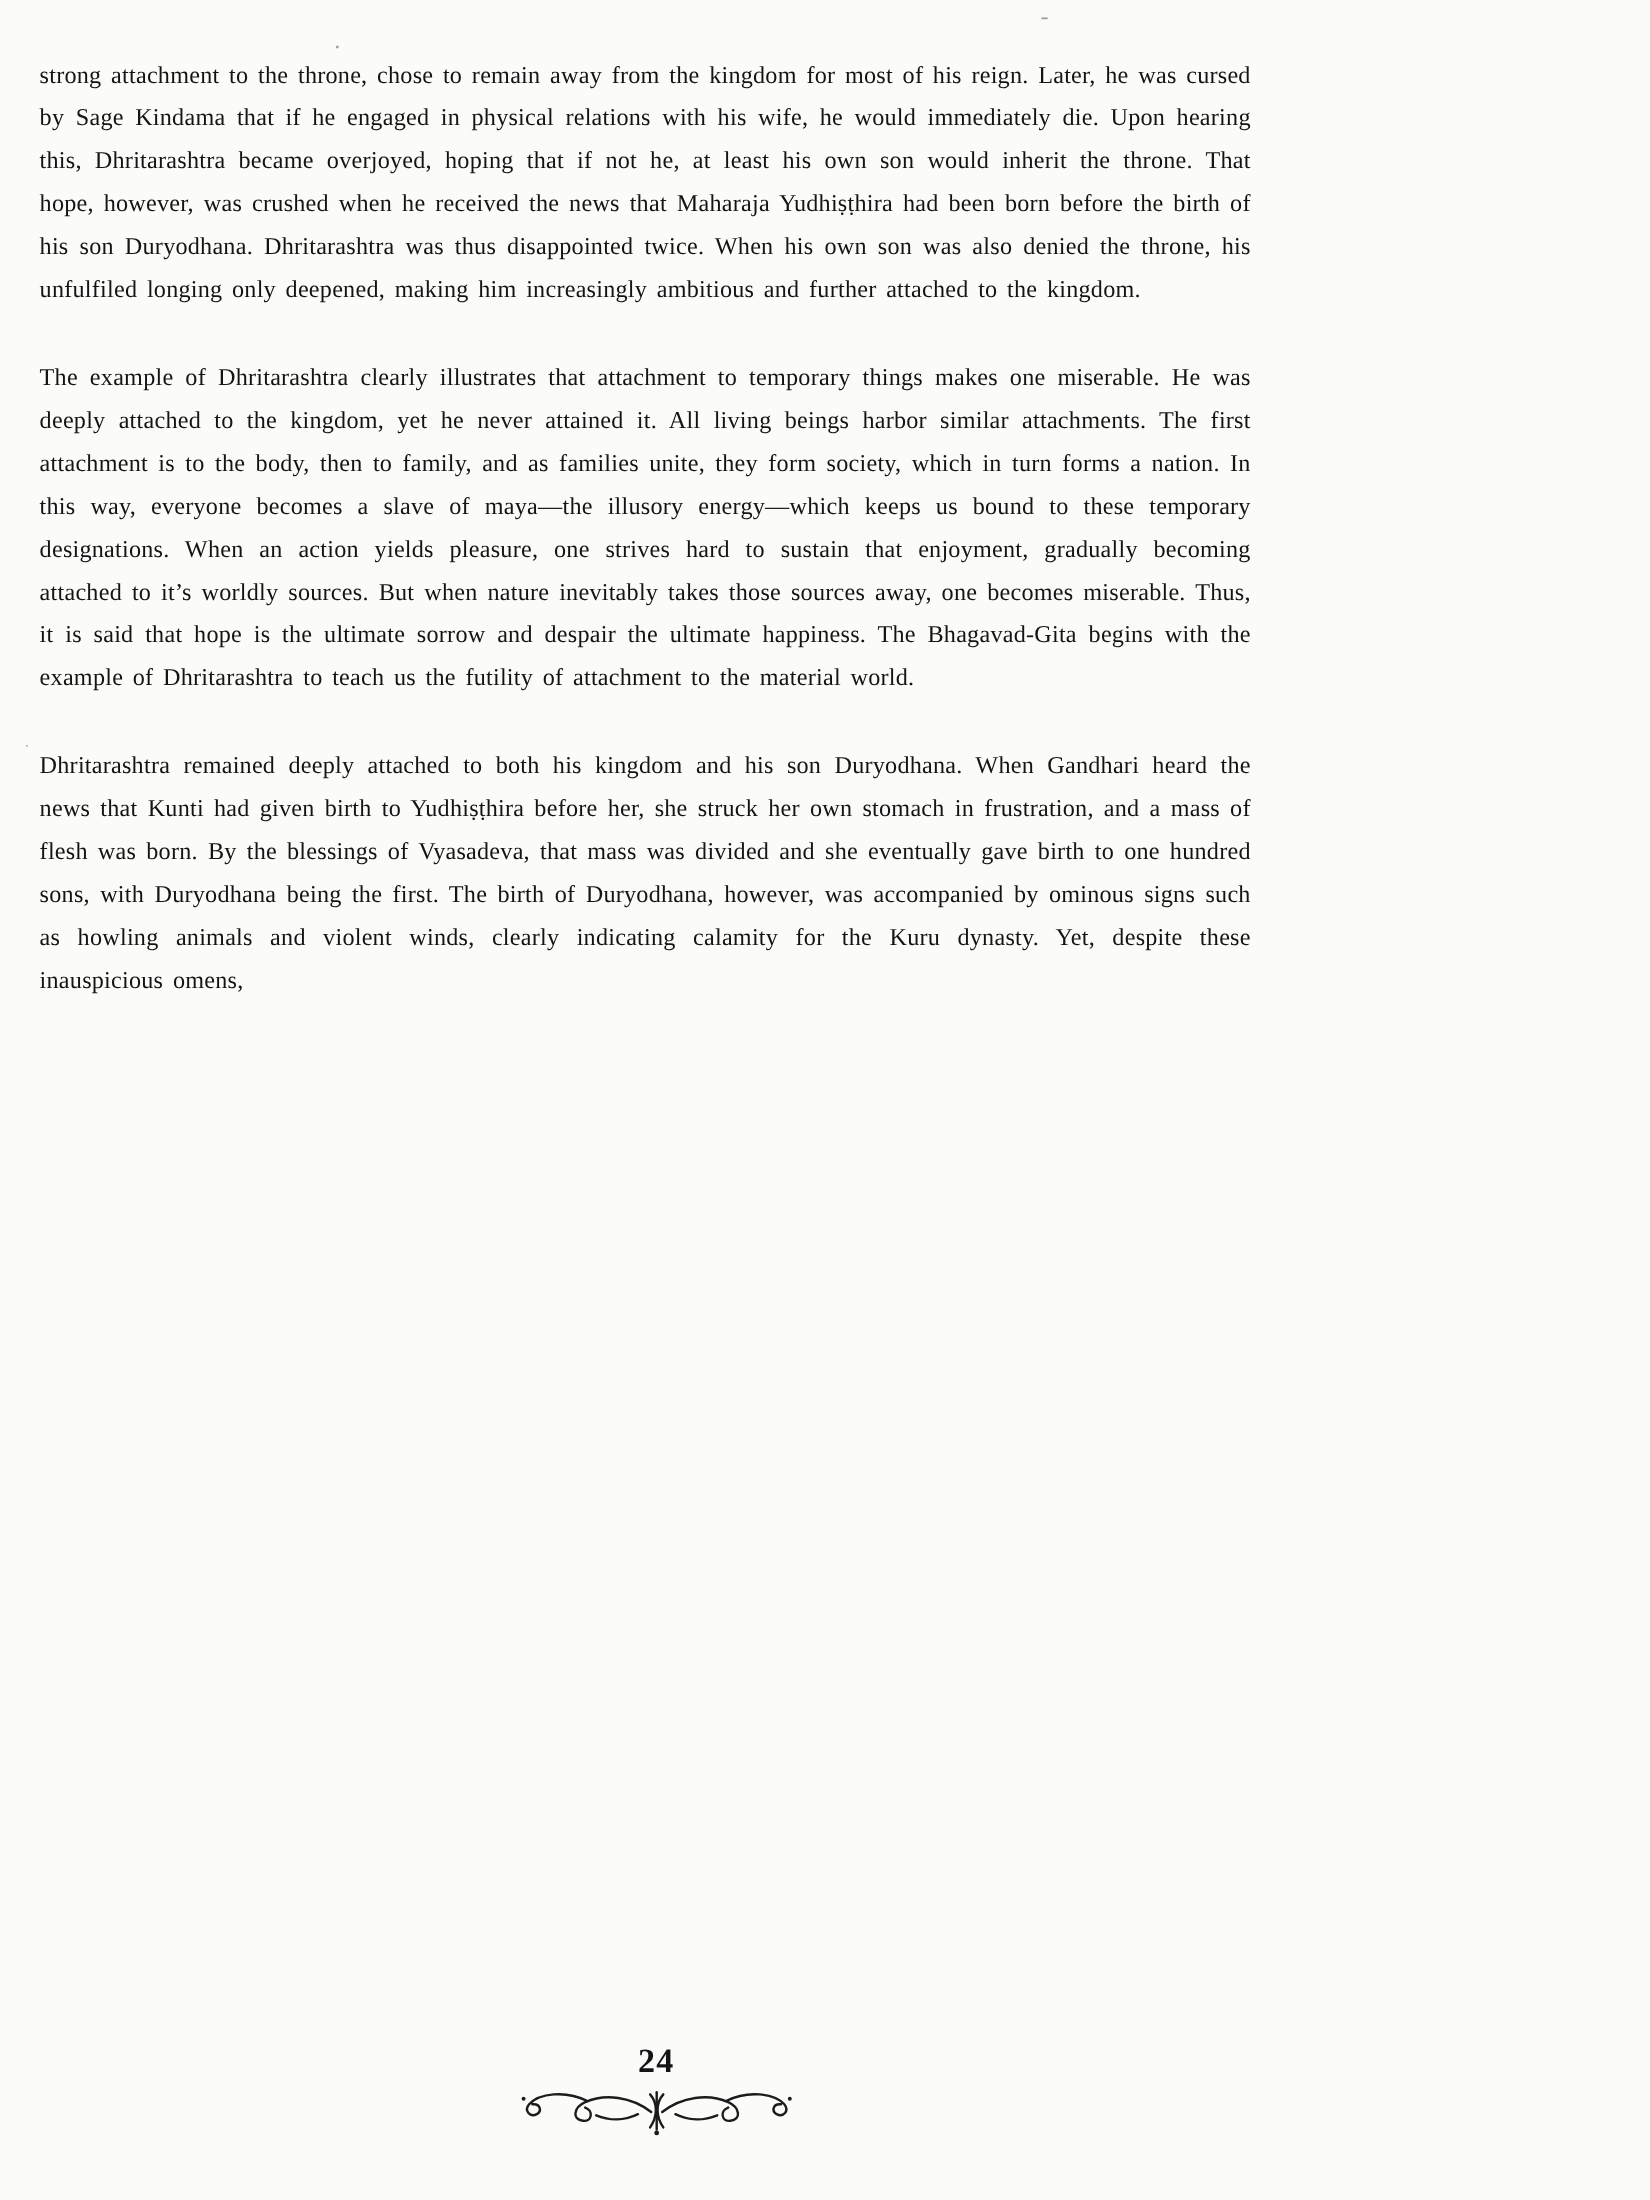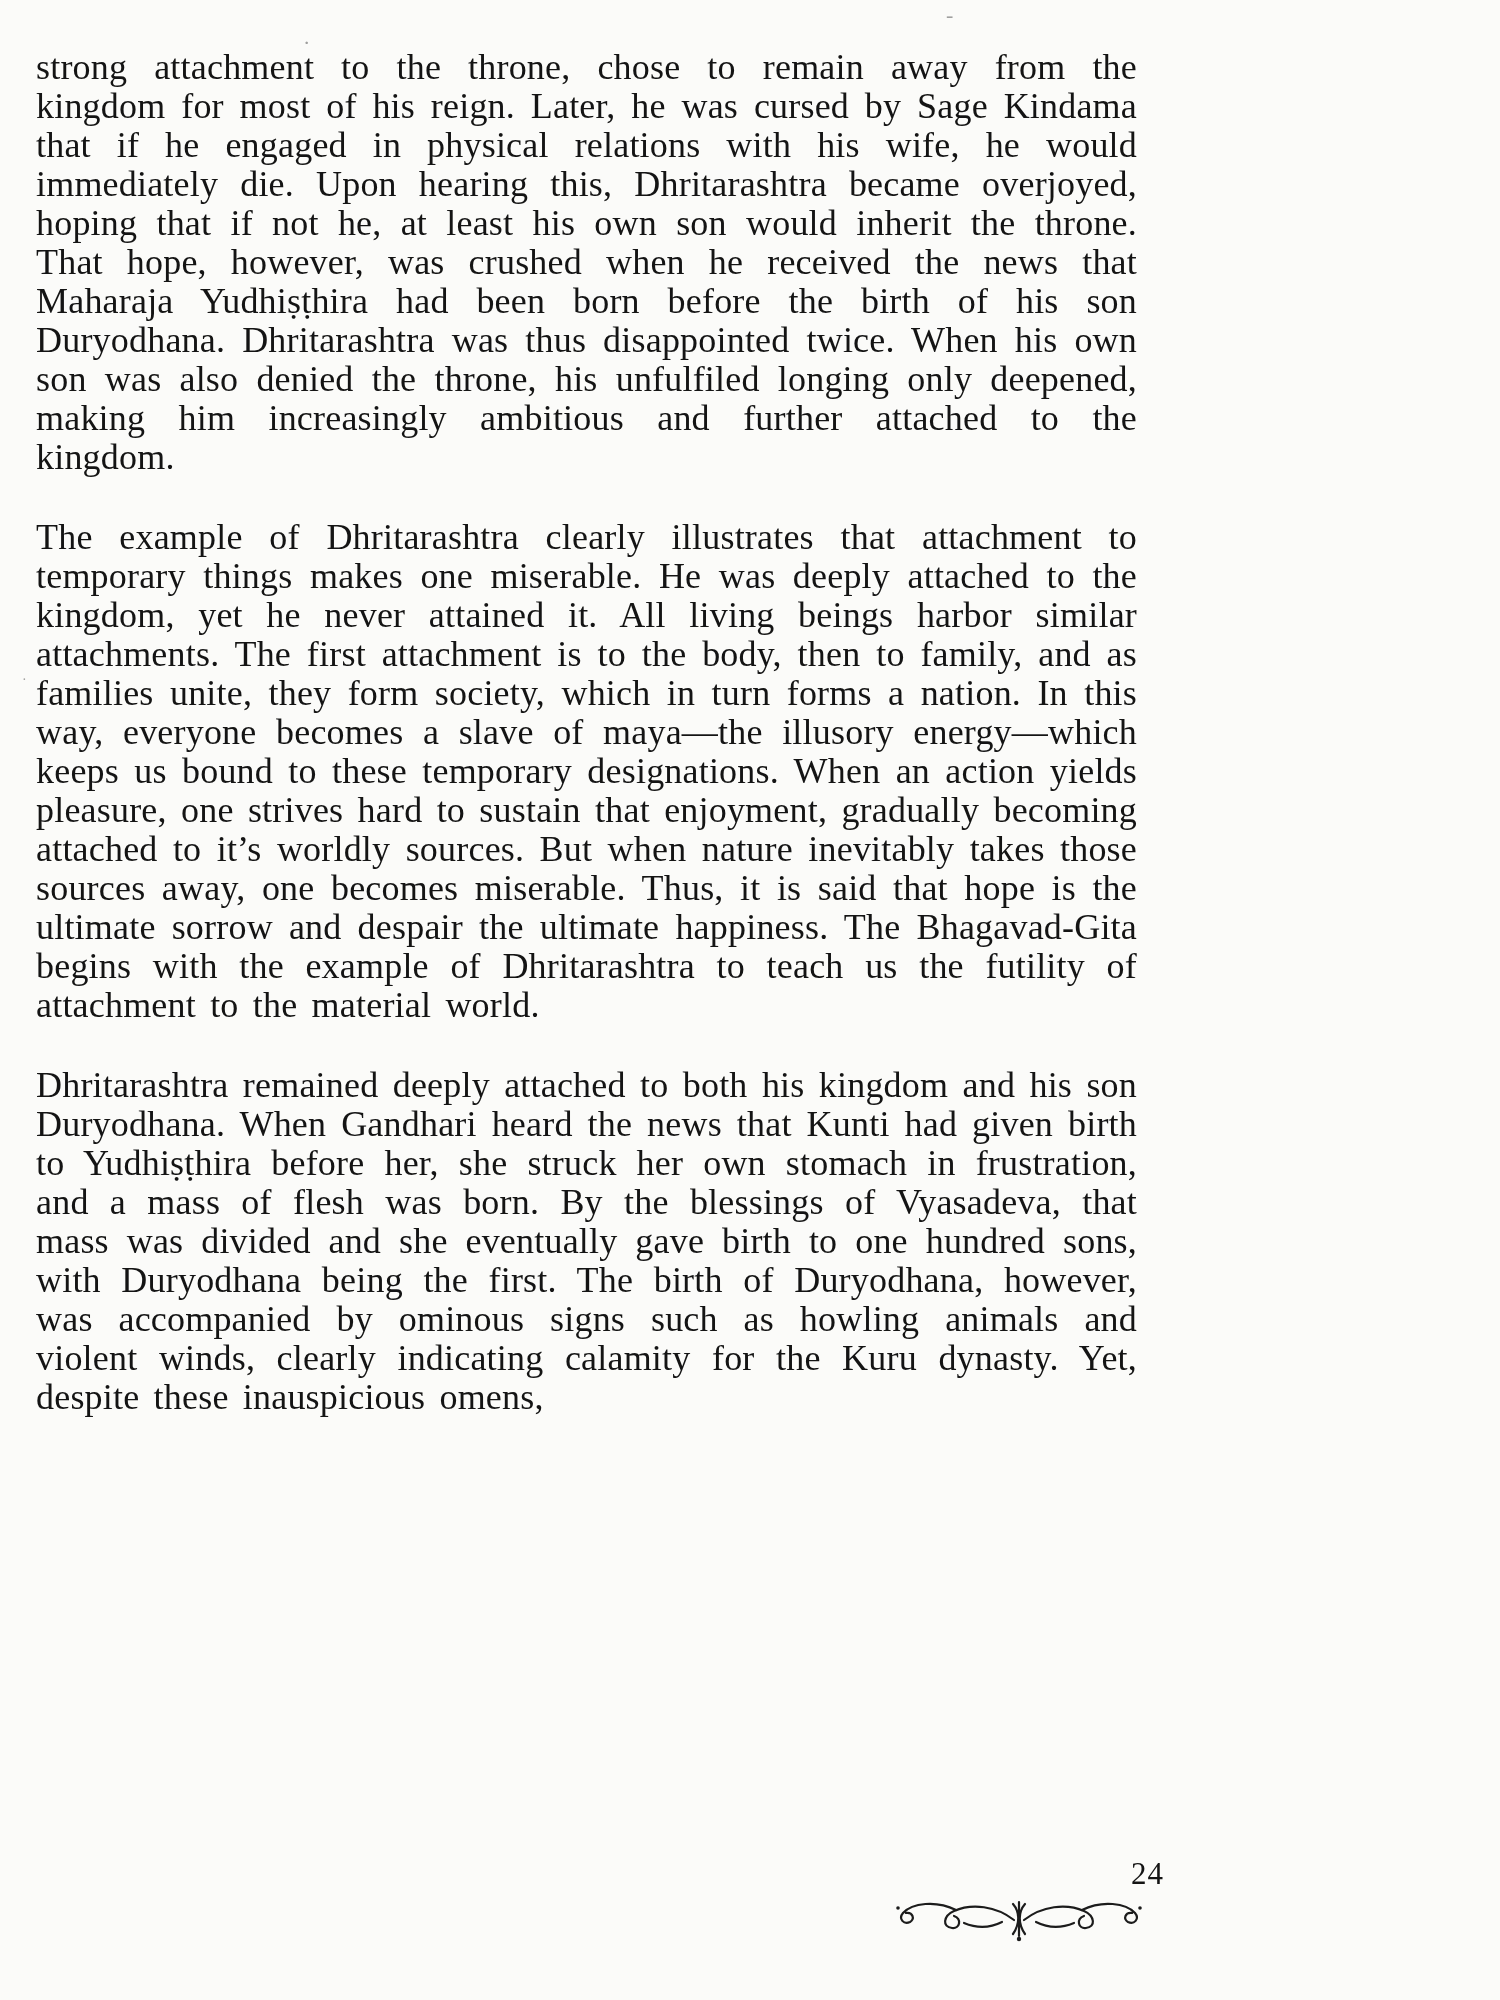--- a/index.html
+++ b/index.html
@@ -23,33 +23,34 @@
     height: 2000px;
   }
   .text-block {
     position: absolute;
     top: 48px;
     left: 36px;
     width: 1113px;
   }
   .text-block p {
     margin: 0 12px 41px 0;
-    font-size: 36px;
+    font-size: 22px;
     line-height: 39px;
     text-align: justify;
     text-justify: inter-word;
     word-spacing: 0.14em;
     letter-spacing: 0.2px;
   }
   .footer {
     position: absolute;
     top: 1856px;
-    left: 51px;
+    left: 40px;
     width: 1113px;
-    text-align: right;
+    text-align: center;
+    font-weight: bold;
   }
   .page-number {
     font-size: 31px;
     line-height: 36px;
     letter-spacing: 1px;
   }
   .flourish {
     margin-top: 2px;
   }
   .flourish svg {

